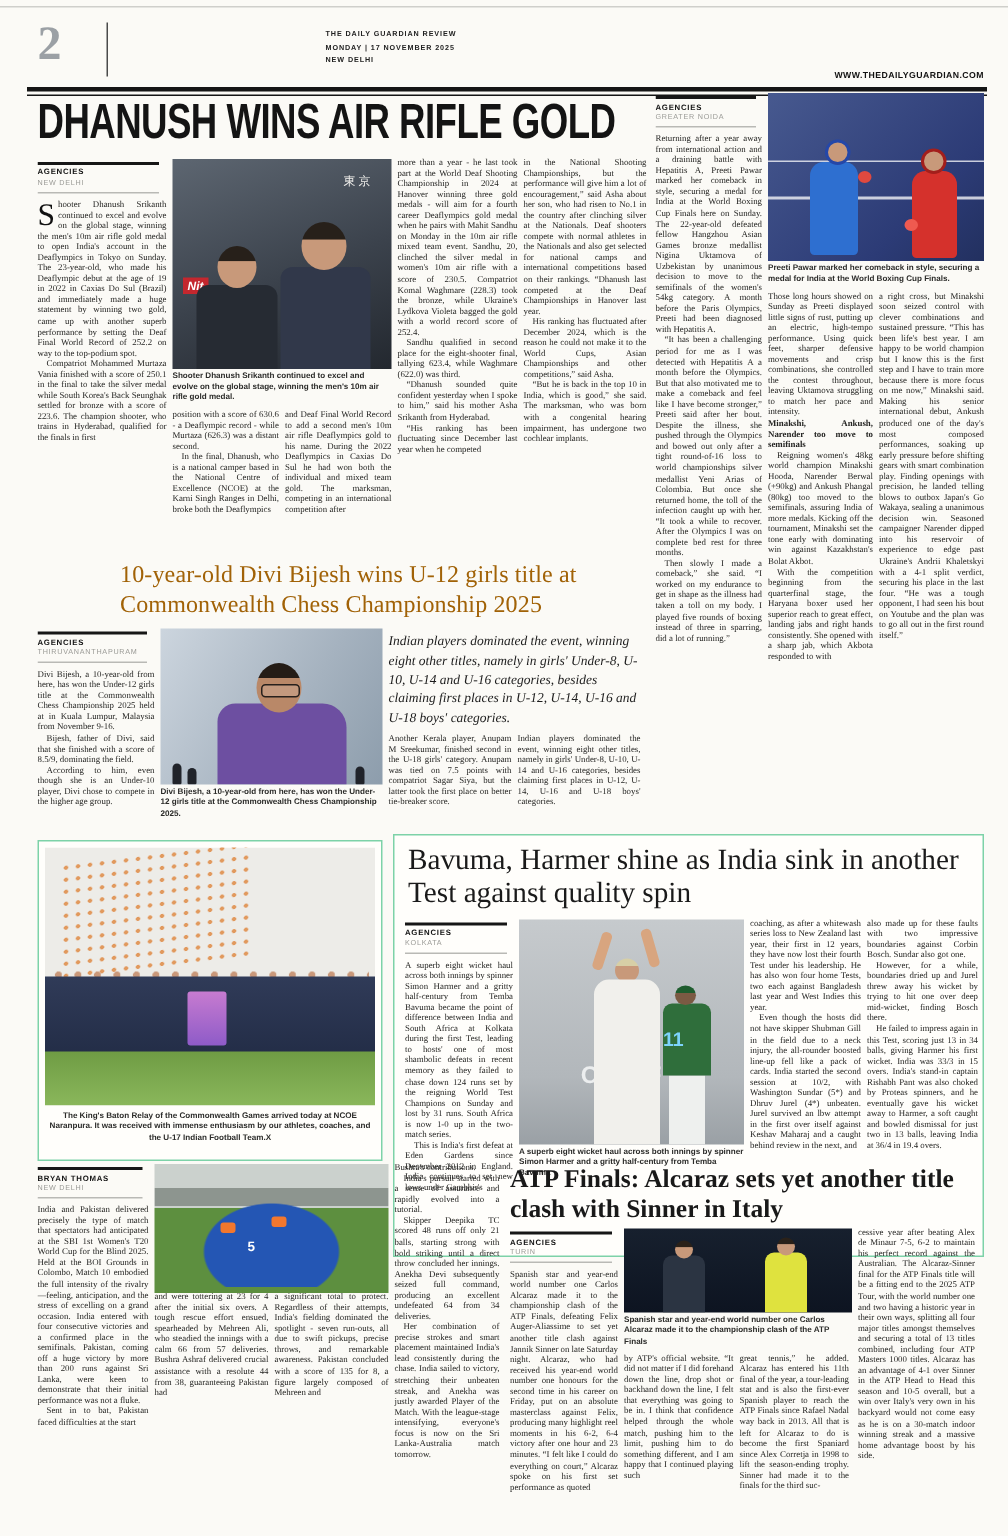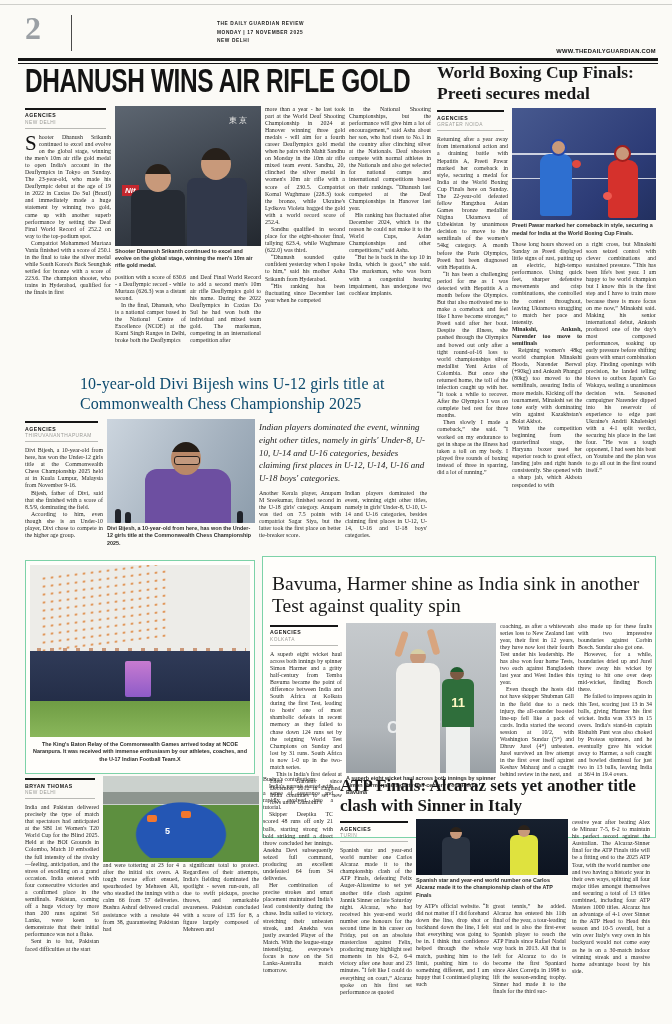--- a/index.html
+++ b/index.html
@@ -69,21 +69,21 @@
   .bh-blue{left:38px;bottom:64px;border:2px solid #2547a8;}
   .bh-red{right:25px;bottom:58px;border:2px solid #a31f1c;}
   .glove{position:absolute;width:9px;height:8px;border-radius:50%;background:#e0493f;}
   .gl-1{left:60px;bottom:52px;}
   .gl-2{right:44px;bottom:20px;background:#ef5a50;}
   .pr-minis{display:flex;gap:4px;}
   .pr-minis>div{width:70px;flex:none;}
 
   
   #chess{position:absolute;left:25px;top:374px;width:406px;height:182px;overflow:hidden;}
-  #chess h2{margin:0 0 6px 55px;font-size:16px;line-height:1.22;font-weight:400;color:#0c4a6e;letter-spacing:.1px;}
+  #chess h2{margin:0 0 6px 55px;font-size:16px;line-height:1.22;font-weight:400;color:#a16207;letter-spacing:.1px;}
   .c-ch1{width:78px;flex:none;}
   .c-chp{width:148px;flex:none;}
   .c-chr{width:170px;flex:none;font-family:Liberation Serif, serif;}
   .ch-photo{height:104px;background:linear-gradient(120deg,#ccd5de 0%,#a5b2bf 60%,#8d9dac 100%);}
   .kid-shirt{position:absolute;bottom:0;left:38px;width:86px;height:54px;background:#6d4fa1;border-radius:12px 16px 0 0;}
   .kid-head{position:absolute;bottom:48px;left:64px;width:30px;height:33px;border-radius:50%;background:linear-gradient(#241c16 30%,#b98868 31%);}
   .kid-glasses{position:absolute;bottom:58px;left:67px;width:24px;height:7px;border:1.5px solid #27201c;border-radius:3px;background:rgba(255,255,255,.15);}
   .pc{position:absolute;bottom:0;width:6px;height:14px;background:#20232a;border-radius:3px 3px 1px 1px;}
   .standfirst{font-style:italic;font-size:9px;line-height:1.42;color:#1c1c1c;margin:2px 0 5px;}
   .ch-minis{display:flex;gap:4px;}
@@ -97,36 +97,36 @@
            background-image:radial-gradient(#df8a45 1.3px,rgba(0,0,0,0) 1.5px);background-size:8px 8px;opacity:.85;}
   .bt-team{position:absolute;top:86px;left:0;right:0;height:52px;background:linear-gradient(#303b58,#232d47);}
   .bt-headrow{position:absolute;top:80px;left:4px;right:4px;height:10px;
               background-image:radial-gradient(circle at 5px 5px,#c9987a 2.2px,rgba(0,0,0,0) 2.5px);background-size:13px 10px;}
   .bt-banner{position:absolute;top:96px;left:95px;width:26px;height:36px;background:linear-gradient(#c77bd0,#8e5bc8);border-radius:2px;}
   .bt-grass{position:absolute;bottom:0;left:0;right:0;height:36px;background:linear-gradient(#6f9c44,#8ab75b);}
   .bt-cap{text-align:center;margin-top:4px;}
 
   
   #bavuma{position:absolute;left:262px;top:556px;width:394px;height:282px;padding:6px 7px;box-sizing:border-box;overflow:hidden;}
-  #bavuma h2{margin:10px 0 6px 2px;font-size:19.5px;line-height:1.12;font-weight:400;color:#1a1a1a;}
+  #bavuma h2{margin:0 0 6px 2px;font-size:19.5px;line-height:1.12;font-weight:400;color:#1a1a1a;}
   .c-bv1{width:72px;flex:none;}
   .c-bvp{width:150px;flex:none;}
   .c-bv2{width:74px;flex:none;}
   .c-bv3{width:74px;flex:none;}
   .bv-photo{height:150px;background:linear-gradient(#c6cacd 0%,#b2b7bb 70%,#9aa0a5 100%);}
   .bv-sign{position:absolute;top:96px;left:0;right:0;color:#eceeef;font-family:"Liberation Sans",sans-serif;
            font-weight:700;font-size:16px;letter-spacing:14px;text-align:center;}
   .bw-arm{position:absolute;width:7px;height:26px;background:#d8a57f;border-radius:3px;}
   .bw-arm.l{left:52px;top:8px;transform:rotate(18deg);}
   .bw-arm.r{left:84px;top:6px;transform:rotate(-16deg);}
   .bw-head{position:absolute;left:64px;top:26px;width:16px;height:16px;border-radius:50%;background:linear-gradient(#d7cfa6 30%,#c8997a 31%);}
   .bw-body{position:absolute;left:50px;top:40px;width:44px;height:110px;background:#f1f0ec;border-radius:10px 10px 0 0;}
   .kp-head{position:absolute;left:104px;top:44px;width:14px;height:13px;border-radius:50%;background:linear-gradient(#1e5c2e 40%,#7b5a43 41%);}
   .kp-body{position:absolute;left:96px;top:56px;width:32px;height:48px;background:#2f6e3b;border-radius:6px 6px 0 0;
-           color:#fef9c3;font-family:"Liberation Sans",sans-serif;font-weight:700;font-size:13px;text-align:center;line-height:48px;}
+           color:#7dd3fc;font-family:"Liberation Sans",sans-serif;font-weight:700;font-size:13px;text-align:left;line-height:48px;}
   .kp-legs{position:absolute;left:100px;top:104px;width:24px;height:46px;background:#eef0ee;}
 
   
   #deepika{position:absolute;left:25px;top:776px;width:310px;height:242px;overflow:hidden;}
   #deepika h2{margin:0 0 4px 0;font-size:17px;line-height:1.15;font-weight:700;color:#191919;}
   .c-dp1{width:74px;flex:none;}
   .c-dpp{width:156px;flex:none;}
   .c-dp4{width:70px;flex:none;}
   .dp-photo{height:86px;background:linear-gradient(#cbd1cd 0 34%,#5d8f3f 34% 100%);}
   .dp-roof{position:absolute;top:16px;left:0;right:0;height:12px;background:#8d958f;}
@@ -213,21 +213,20 @@
       </div>
       <div class="c-dh4 bd">
         <p>in the National Shooting Championships, but the performance will give him a lot of encouragement,” said Asha about her son, who had risen to No.1 in the country after clinching silver at the Nationals. Deaf shooters compete with normal athletes in the Nationals and also get selected for national camps and international competitions based on their rankings. “Dhanush last competed at the Deaf Championships in Hanover last year.</p>
         <p>His ranking has fluctuated after December 2024, which is the reason he could not make it to the World Cups, Asian Championships and other competitions,” said Asha.</p>
         <p>“But he is back in the top 10 in India, which is good,” she said. The marksman, who was born with a congenital hearing impairment, has undergone two cochlear implants.</p>
       </div>
     </div>
   </section>
 
   <section id="preeti">
-    <h2>World Boxing Cup Finals: Preeti secures medal</h2>
     <div class="cols">
       <div class="c-pr1">
         <div class="by">
           <div class="ag">AGENCIES</div>
           <div class="ct">GREATER NOIDA</div>
         </div>
         <div class="bd">
           <p>Returning after a year away from international action and a draining battle with Hepatitis A, Preeti Pawar marked her comeback in style, securing a medal for India at the World Boxing Cup Finals here on Sunday. The 22-year-old defeated fellow Hangzhou Asian Games bronze medallist Nigina Uktamova of Uzbekistan by unanimous decision to move to the semifinals of the women's 54kg category. A month before the Paris Olympics, Preeti had been diagnosed with Hepatitis A.</p>
           <p>“It has been a challenging period for me as I was detected with Hepatitis A a month before the Olympics. But that also motivated me to make a comeback and feel like I have become stronger,” Preeti said after her bout. Despite the illness, she pushed through the Olympics and bowed out only after a tight round-of-16 loss to world championships silver medallist Yeni Arias of Colombia. But once she returned home, the toll of the infection caught up with her. “It took a while to recover. After the Olympics I was on complete bed rest for three months.</p>
           <p>Then slowly I made a comeback,” she said. “I worked on my endurance to get in shape as the illness had taken a toll on my body. I played five rounds of boxing instead of three in sparring, did a lot of running.”</p>

